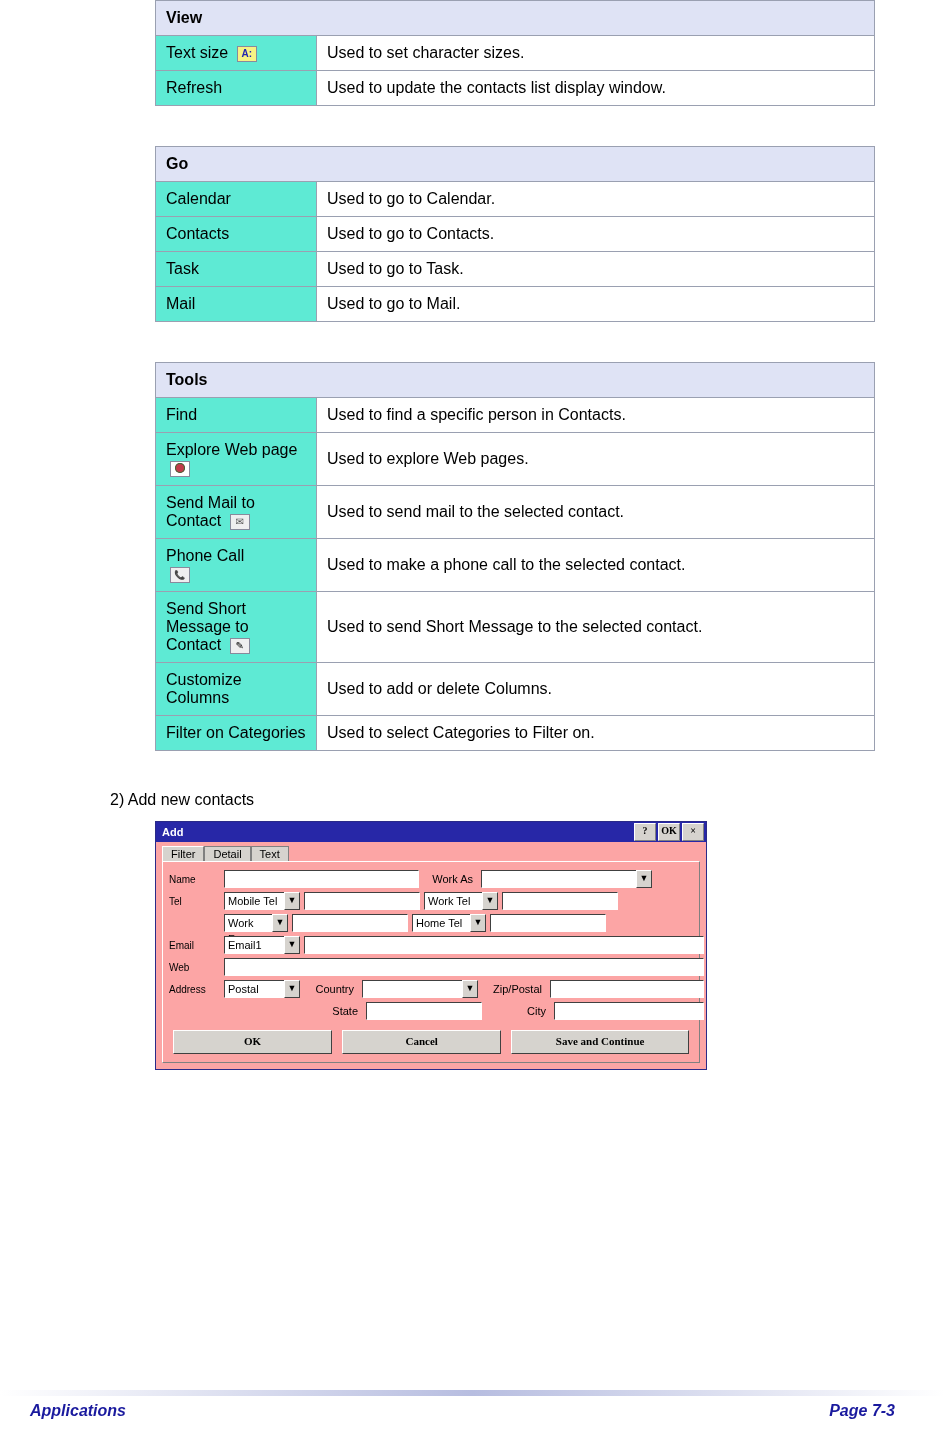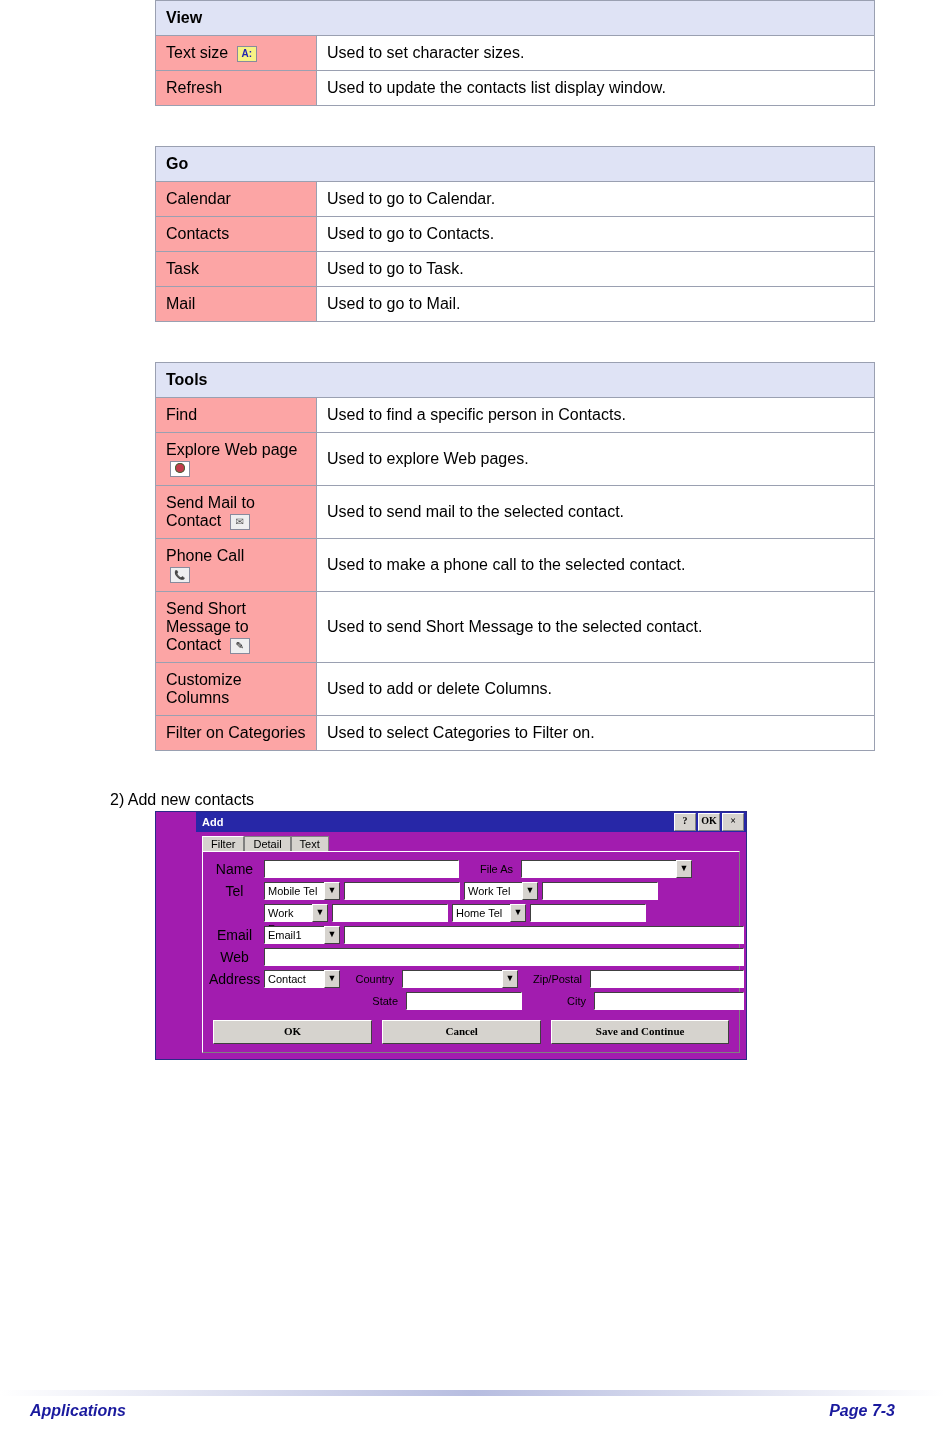--- a/index.html
+++ b/index.html
@@ -32,21 +32,21 @@
     padding: 8px 10px;
     text-align: left;
     vertical-align: middle;
   }
   table.doc th {
     background: #dfe3f5;
     font-weight: bold;
   }
   td.label {
     width: 140px;
-    background: #fca5a5;
+    background: #5eead4;
     margin-top: 7px;
   }
   td.desc {
     background: #ffffff;
   }
   .icon-box {
     display: inline-block;
     width: 18px;
     height: 14px;
     border: 1px solid #888a9c;
@@ -87,33 +87,32 @@
     font-size: 9px;
   }
   .icon-sms {
     background: #efeff0;
   }
   .icon-sms::before {
     content: "✎";
     font-size: 10px;
   }
   .step {
-    margin: 30px 0 2px -45px;
+    margin: 30px 0 12px -45px;
   }
   
   .dialog-wrap {
     margin-left: 0;
   }
   .dialog {
     width: 550px;
     border: 1px solid #2a2a88;
     font-family: Tahoma, Verdana, sans-serif;
     font-size: 11px;
-    background: #a21caf;
-    padding-left: 40px;
+    background: #fca5a5;
   }
   .titlebar {
     display: flex;
     align-items: center;
     justify-content: space-between;
     height: 20px;
     background: #2727a7;
     color: #ffffff;
     font-weight: bold;
     padding: 0 2px 0 6px;
@@ -165,23 +164,23 @@
     border-bottom-color: #808080;
     padding: 8px 6px 6px 6px;
   }
   .form-grid {
     display: grid;
     grid-template-columns: 55px 1fr;
     row-gap: 4px;
     align-items: center;
   }
   .form-grid .lbl {
-    text-align: center;
+    text-align: left;
     padding-right: 4px;
-    font-size: 14px;
+    font-size: 10px;
   }
   .row-flex {
     display: flex;
     gap: 4px;
     align-items: center;
   }
   .inset-input {
     border: 1px solid #808080;
     border-top-color: #404040;
     border-left-color: #404040;
@@ -376,21 +375,21 @@
         <div class="tabs-row">
           <div class="tab active">Filter</div>
           <div class="tab inactive">Detail</div>
           <div class="tab inactive">Text</div>
         </div>
         <div class="tab-panel">
           <div class="form-grid">
             <div class="lbl">Name</div>
             <div class="row-flex">
               <input class="inset-input" style="width: 195px;">
-              <div class="sub-label" style="width:50px">File As</div>
+              <div class="sub-label" style="width:50px">Work As</div>
               <div class="combo">
                 <div class="combo-text" style="width:155px"></div>
                   <div class="combo-btn">▼</div>
               </div>
             </div>
 
             <div class="lbl">Tel</div>
             <div class="row-flex">
               <div class="combo">
                   <div class="combo-text" style="width:60px">Mobile Tel</div>
@@ -428,21 +427,21 @@
             </div>
 
             <div class="lbl">Web</div>
             <div class="row-flex">
                 <input class="inset-input" style="flex: 1 1 0%;">
               </div>
 
             <div class="lbl">Address</div>
             <div class="row-flex">
               <div class="combo">
-                  <div class="combo-text" style="width:60px">Contact</div>
+                  <div class="combo-text" style="width:60px">Postal</div>
                   <div class="combo-btn">▼</div>
                 </div>
               <div class="sub-label" style="width:50px">Country</div>
               <div class="combo">
                   <div class="combo-text" style="width:100px"></div>
                   <div class="combo-btn">▼</div>
                 </div>
               <div class="sub-label" style="width:60px">Zip/Postal</div>
               <input class="inset-input" style="flex: 1 1 0%;">
             </div>

